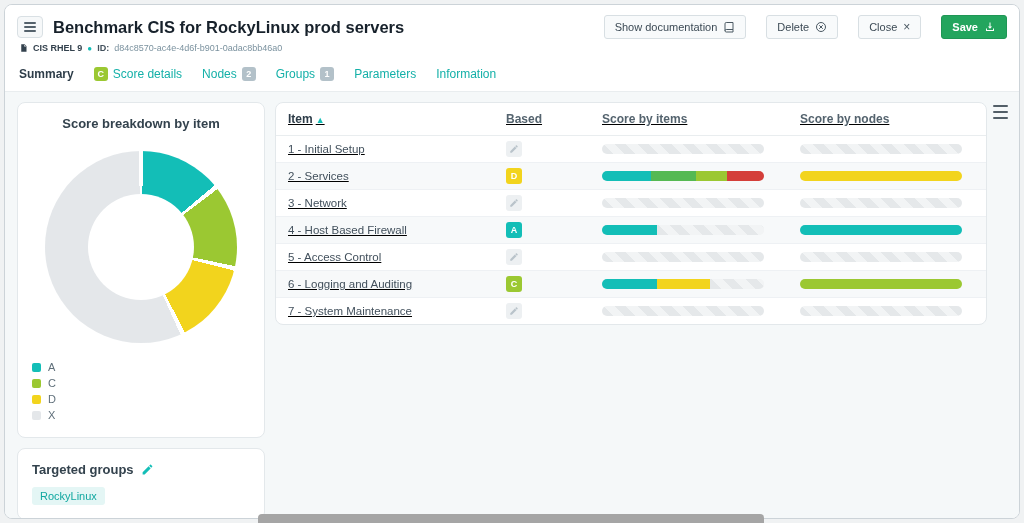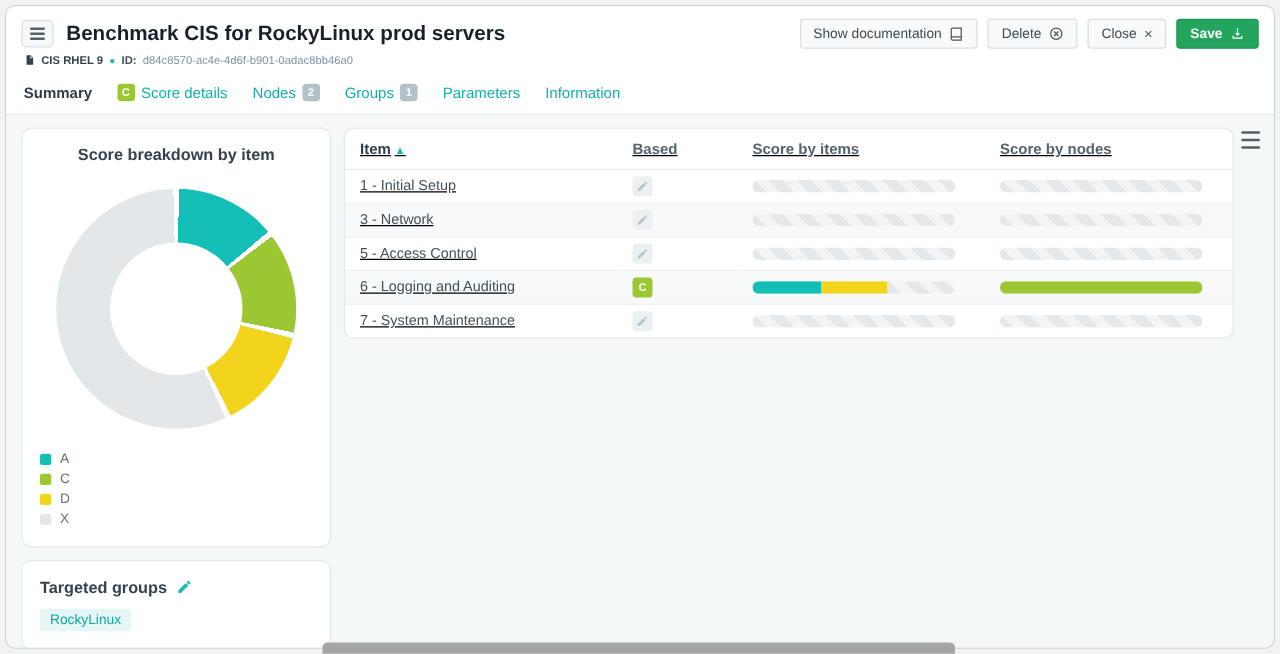--- a/index.html
+++ b/index.html
@@ -19,21 +19,21 @@
   
   .header { padding: 10px 12px 0 12px; background: #fff; }
   .header-top { display: flex; align-items: center; gap: 10px; }
   .burger-btn {
     width: 26px; height: 22px; border: 1px solid #d9e0e4; border-radius: 4px;
     background: #f6f8f9; display: flex; flex-direction: column; justify-content: center;
     align-items: center; gap: 2.5px; cursor: pointer;
   }
   .burger-btn i { display: block; width: 12px; height: 1.6px; background: #55626c; border-radius: 1px; }
   .page-title { font-size: 16.5px; font-weight: bold; color: #17212b; }
-  .header-actions { margin-left: auto; display: flex; gap: 8px; align-items: center; }
+  .header-actions { margin-left: auto; display: flex; gap: 20px; align-items: center; }
   .btn {
     display: inline-flex; align-items: center; gap: 6px;
     border: 1px solid #d8dfe3; background: #f8fafb; color: #3c4a55;
     font-size: 11px; padding: 5px 10px; border-radius: 3px; cursor: pointer;
     font-family: inherit;
   }
   .btn .x-glyph { font-size: 12px; line-height: 1; color: #4a5862; }
   .btn.save { background: #23a55e; border-color: #1f9655; color: #fff; font-weight: bold; }
   .header-meta {
     display: flex; align-items: center; gap: 5px;
@@ -262,38 +262,70 @@
                     <span class="seg striped" style="width: 100%;"></span>
                   </div>
                 </td>
               <td>
                   <div class="bar">
                     <span class="seg striped" style="width: 100%;"></span>
                   </div>
                 </td>
             </tr>
             <tr>
+              <td>2 - Services</td>
+              <td><span class="score-badge" style="background: rgb(242, 212, 29);">D</span></td>
+              <td>
+                  <div class="bar">
+                    <span class="seg" style="width: 30%; background: rgb(19, 190, 183);"></span>
+                    <span class="seg" style="width: 28%; background: rgb(85, 185, 83);"></span>
+                    <span class="seg" style="width: 19%; background: rgb(155, 200, 50);"></span>
+                    <span class="seg" style="width: 23%; background: rgb(212, 63, 58);"></span>
+                  </div>
+                </td>
+              <td>
+                  <div class="bar">
+                    <span class="seg" style="width: 100%; background: rgb(242, 212, 29);"></span>
+                  </div>
+                </td>
+            </tr>
+            <tr>
               <td>3 - Network</td>
               <td><span class="score-none">
                     <svg width="10" height="10" viewBox="0 0 24 24" fill="#b9c3ca">
                       <path d="M3 17.25V21h3.75L17.8 9.94l-3.75-3.75L3 17.25zM20.7 7.04c.39-.39.39-1.02 0-1.41l-2.34-2.34c-.39-.39-1.02-.39-1.41 0l-1.83 1.83 3.75 3.75 1.83-1.83z"></path>
                     </svg>
                   </span></td>
               <td>
                   <div class="bar">
                     <span class="seg striped" style="width: 100%;"></span>
                   </div>
                 </td>
               <td>
                   <div class="bar">
                     <span class="seg striped" style="width: 100%;"></span>
                   </div>
                 </td>
             </tr>
             <tr>
+              <td>4 - Host Based Firewall</td>
+              <td><span class="score-badge" style="background: rgb(19, 190, 183);">A</span></td>
+              <td>
+                  <div class="bar">
+                    <span class="seg" style="width: 34%; background: rgb(19, 190, 183);"></span>
+                    <span class="seg striped" style="width: 66%;"></span>
+                  </div>
+                </td>
+              <td>
+                  <div class="bar">
+                    <span class="seg" style="width: 100%; background: rgb(19, 190, 183);"></span>
+                  </div>
+                </td>
+            </tr>
+            <tr>
               <td>5 - Access Control</td>
               <td><span class="score-none">
                     <svg width="10" height="10" viewBox="0 0 24 24" fill="#b9c3ca">
                       <path d="M3 17.25V21h3.75L17.8 9.94l-3.75-3.75L3 17.25zM20.7 7.04c.39-.39.39-1.02 0-1.41l-2.34-2.34c-.39-.39-1.02-.39-1.41 0l-1.83 1.83 3.75 3.75 1.83-1.83z"></path>
                     </svg>
                   </span></td>
               <td>
                   <div class="bar">
                     <span class="seg striped" style="width: 100%;"></span>
                   </div>

